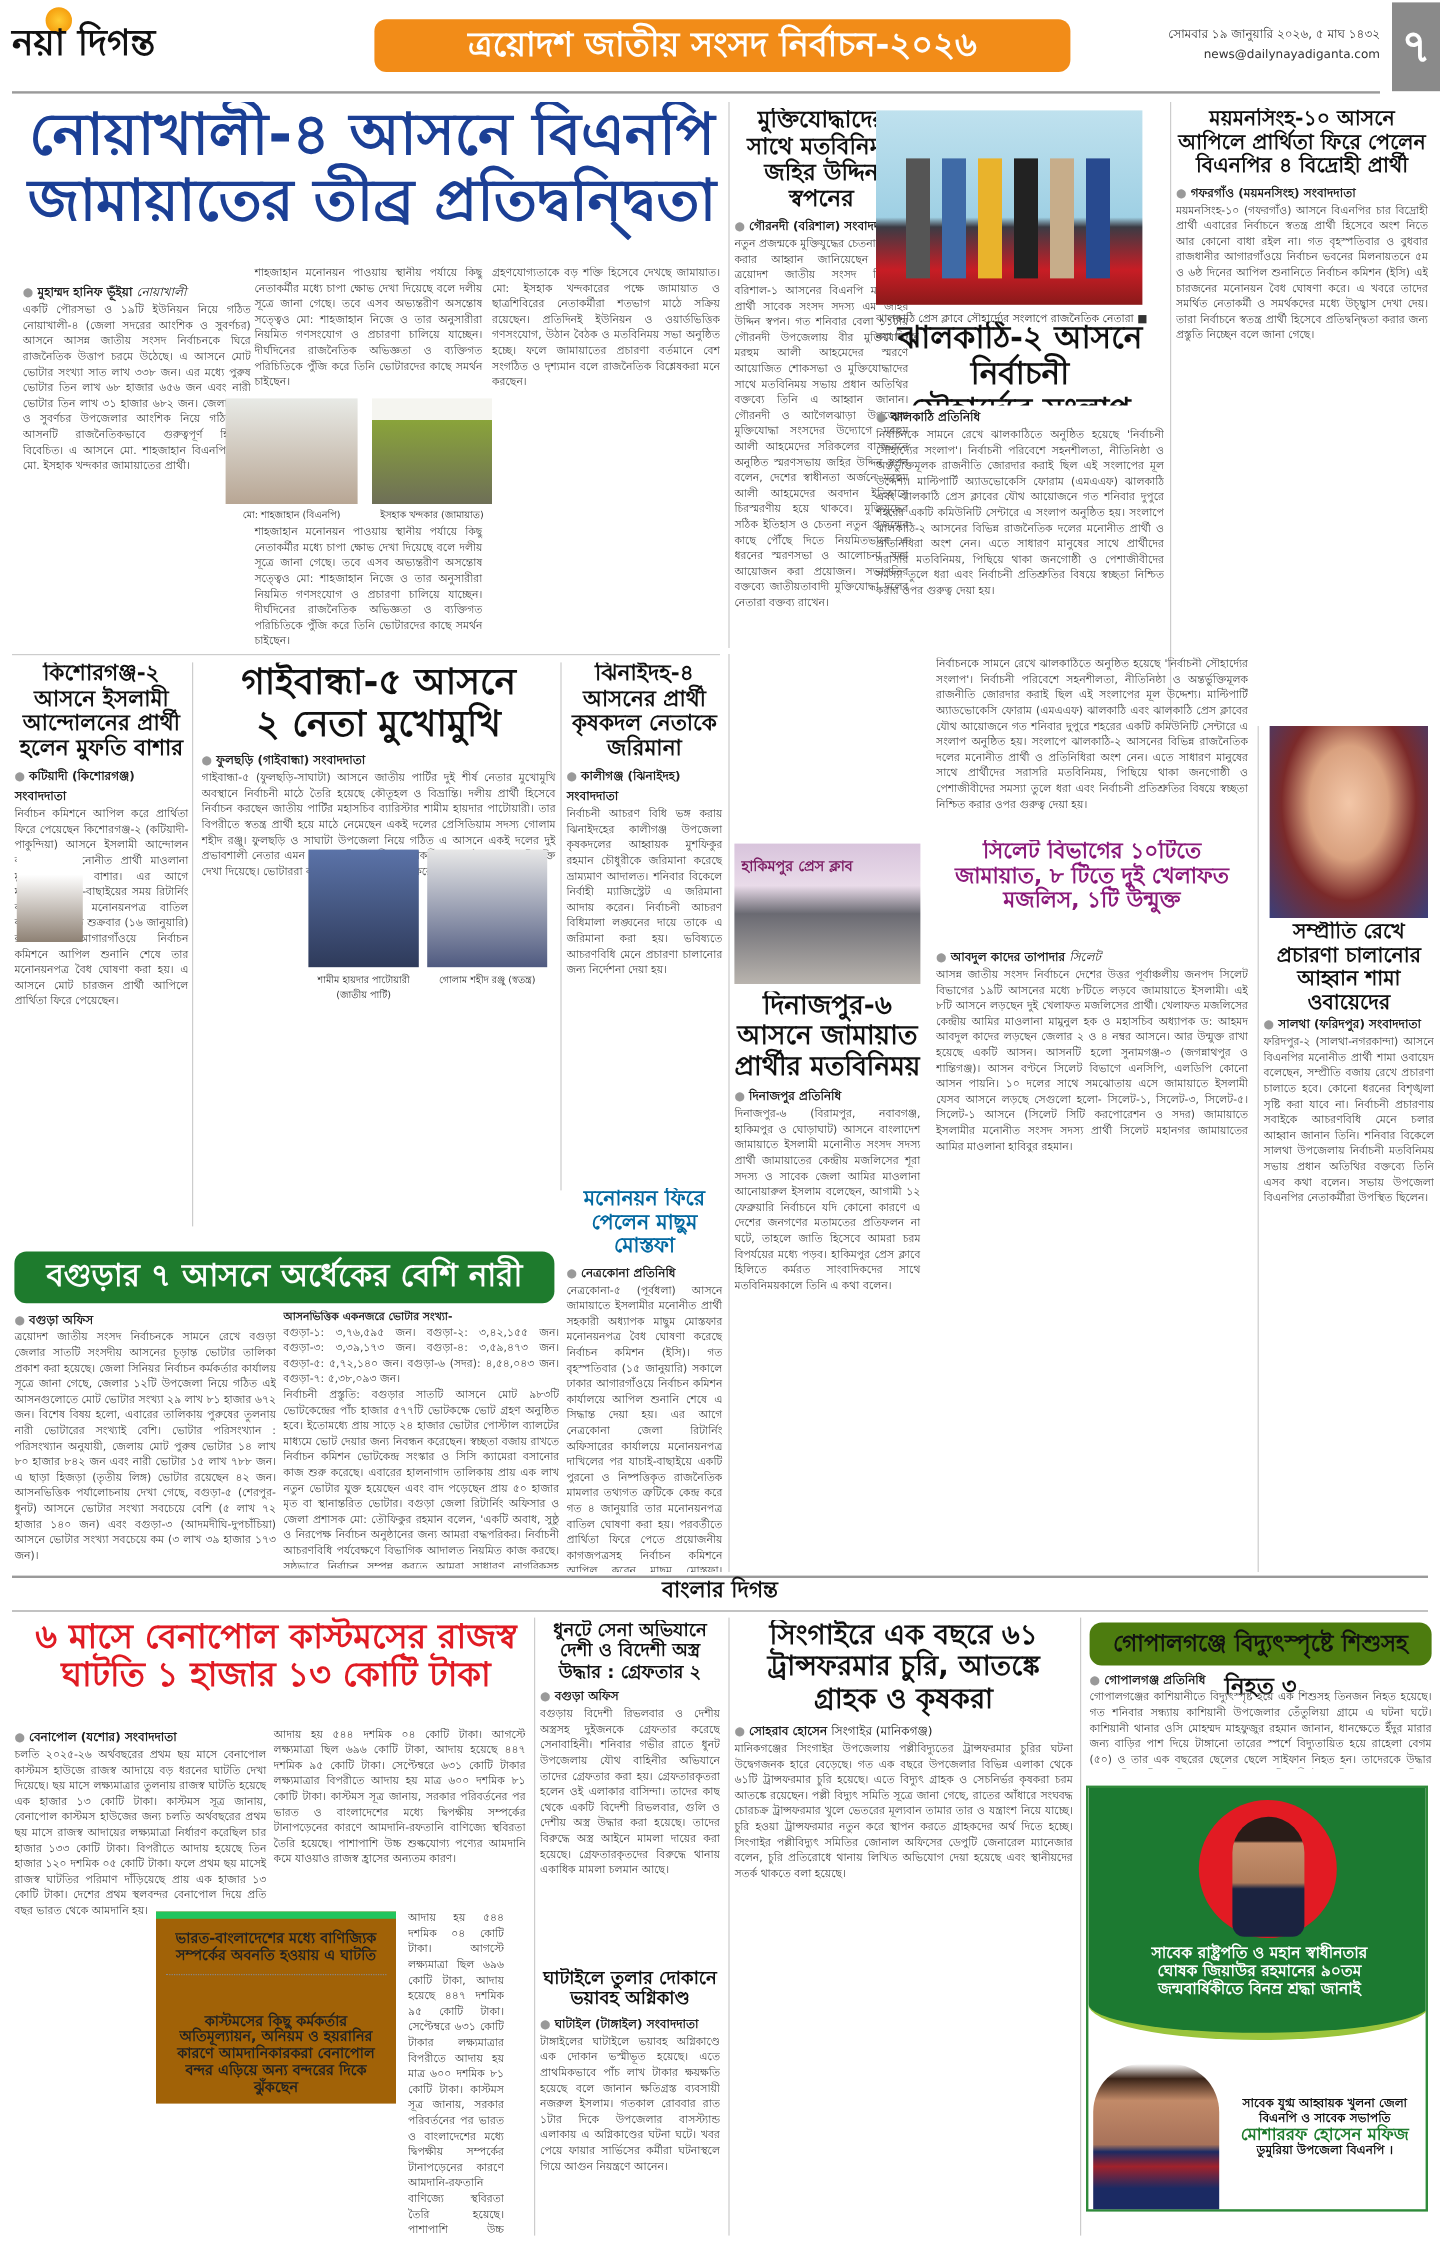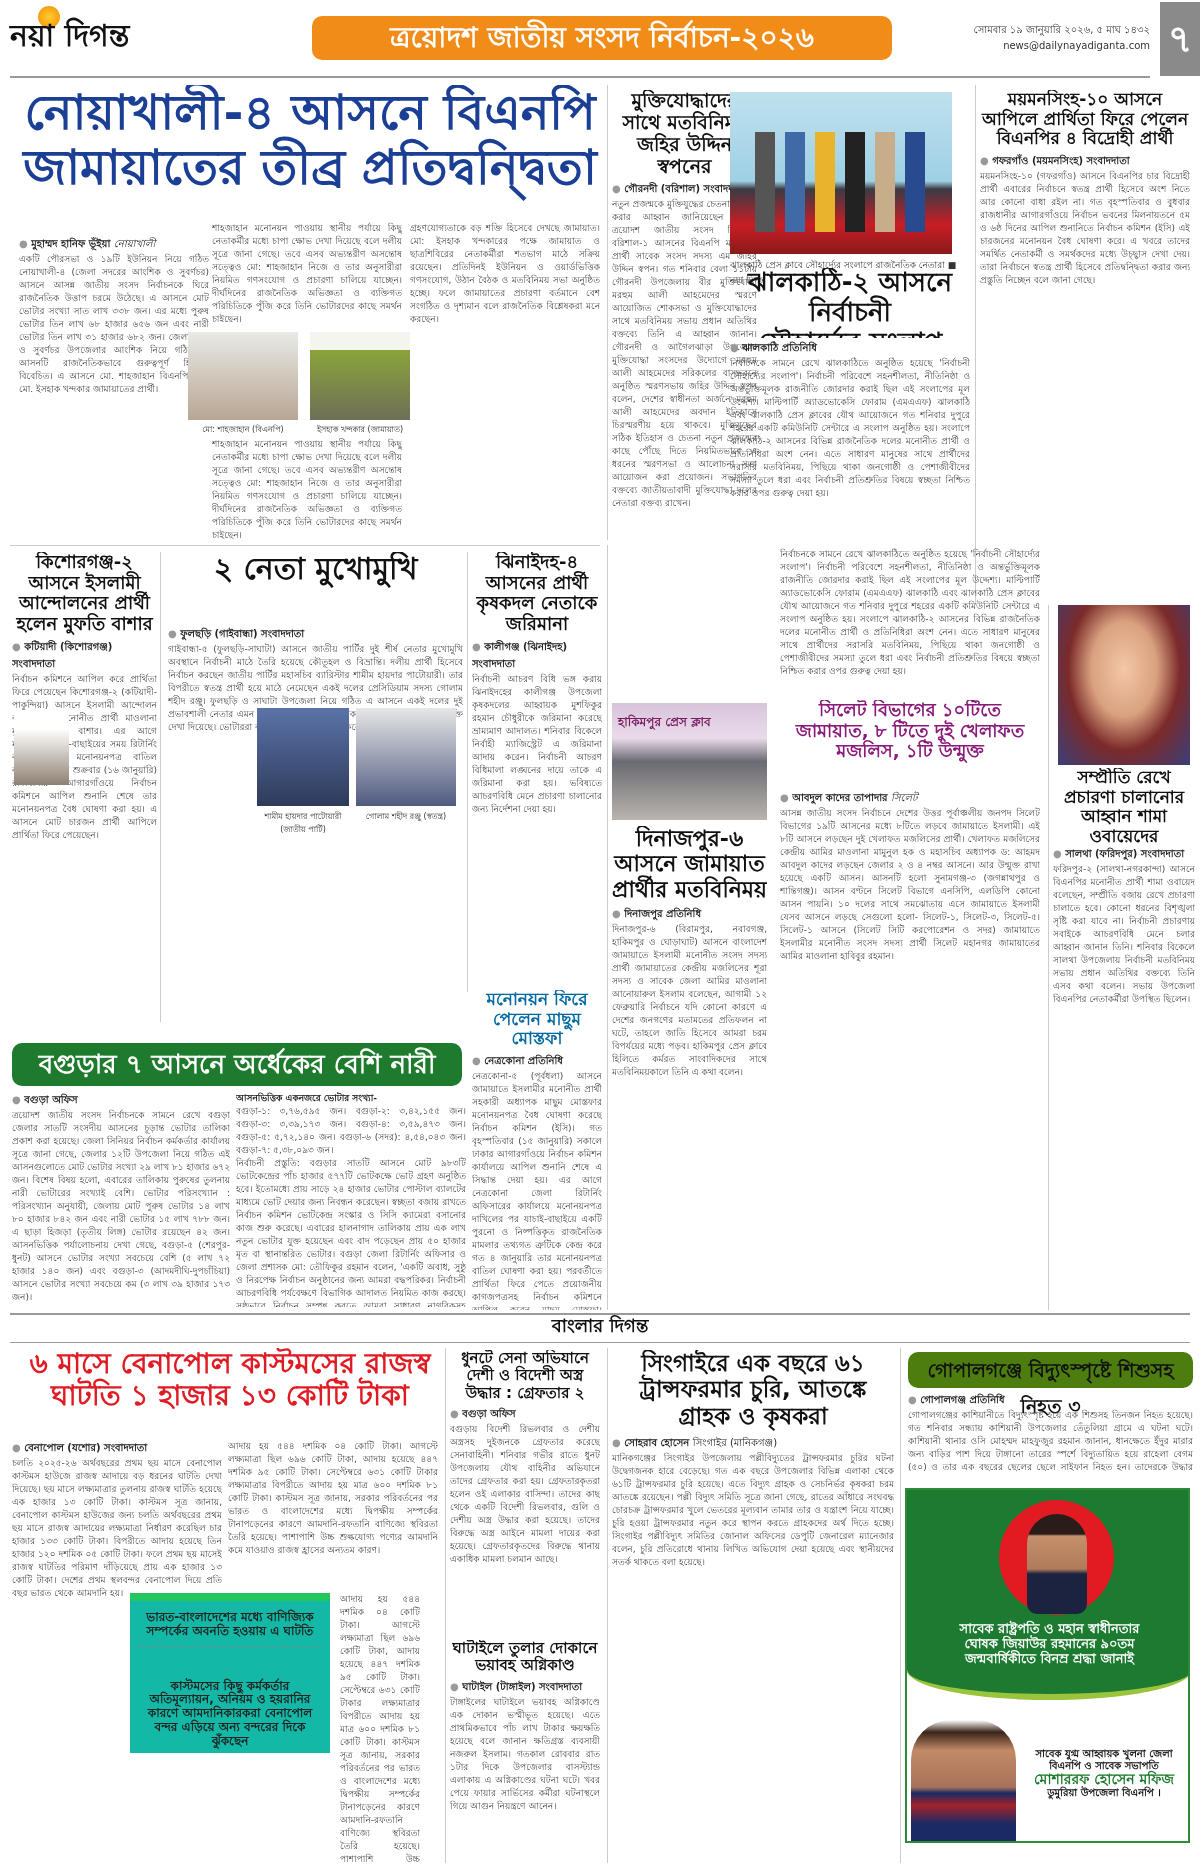--- a/index.html
+++ b/index.html
@@ -17,21 +17,21 @@
   .byline::before { content: "● "; color: #999; }
   .body-text { font-size: 9px; line-height: 13px; color: #444; text-align: justify; }
   .col { position: absolute; overflow: hidden; }
   .photo { position: absolute; background: linear-gradient(135deg, #c8ccd4, #8e96a6); }
   .caption { font-size: 9px; color: #333; }
   .pcap { font-size: 8px; color: #333; text-align: center; }
   .vline { position: absolute; width: 1px; background: #ccc; }
   .hline { position: absolute; height: 1px; background: #ccc; }
   .green-box { background: #1e7b2d; color: #fff; border-radius: 10px; }
   .grey-box { background: #4d7c0f; border-radius: 10px; }
-  .quote-box { background: #14b8a6; border-top: 8px solid #22c55e; }
+  .quote-box { background: #a16207; border-top: 6px solid #22c55e; }
   .ad { background: #fff; border: 2px solid #2f8a3a; overflow: hidden; }
   .ad-top { background: #1c7a31; }
   .ad-circle { border-radius: 50%; background: #e21b23; }
 </style>
 </head>
 <body>
 
 <div class="abs masthead">
   <div class="abs logo-sun"></div>
   <div class="abs logo">নয়া দিগন্ত</div>
@@ -104,20 +104,21 @@
 
 <div class="col" style="left:12px;top:552px;width:145px;height:470px;">
   <div class="hl" style="font-size:18px;color:#111;margin-bottom:4px;">কিশোরগঞ্জ-২ আসনে ইসলামী আন্দোলনের প্রার্থী হলেন মুফতি বাশার</div>
   <div class="byline">কটিয়াদী (কিশোরগঞ্জ) সংবাদদাতা</div>
   <div class="body-text">নির্বাচন কমিশনে আপিল করে প্রার্থিতা ফিরে পেয়েছেন কিশোরগঞ্জ-২ (কটিয়াদী-পাকুন্দিয়া) আসনে ইসলামী আন্দোলন বাংলাদেশের মনোনীত প্রার্থী মাওলানা মুফতি আবুল বাশার। এর আগে মনোনয়ন যাচাই-বাছাইয়ের সময় রিটার্নিং কর্মকর্তা তার মনোনয়নপত্র বাতিল করেছিলেন। গত শুক্রবার (১৬ জানুয়ারি) রাজধানীর আগারগাঁওয়ে নির্বাচন কমিশনে আপিল শুনানি শেষে তার মনোনয়নপত্র বৈধ ঘোষণা করা হয়। এ আসনে মোট চারজন প্রার্থী আপিলে প্রার্থিতা ফিরে পেয়েছেন।</div>
 </div>
 <div class="photo" style="left:14px;top:710px;width:55px;height:75px;background:linear-gradient(180deg,#fff 25%,#8e8174);"></div>
 
 <div class="vline" style="left:160px;top:552px;height:470px;"></div>
 <div class="col" style="left:168px;top:552px;width:295px;height:70px;">
+  <div class="hl" style="font-size:30px;color:#111;">গাইবান্ধা-৫ আসনে</div>
   <div class="hl" style="font-size:30px;color:#111;">২ নেতা মুখোমুখি</div>
 </div>
 <div class="col" style="left:168px;top:626px;width:295px;height:395px;">
   <div class="byline">ফুলছড়ি (গাইবান্ধা) সংবাদদাতা</div>
   <div class="body-text">গাইবান্ধা-৫ (ফুলছড়ি-সাঘাটা) আসনে জাতীয় পার্টির দুই শীর্ষ নেতার মুখোমুখি অবস্থানে নির্বাচনী মাঠে তৈরি হয়েছে কৌতূহল ও বিভ্রান্তি। দলীয় প্রার্থী হিসেবে নির্বাচন করছেন জাতীয় পার্টির মহাসচিব ব্যারিস্টার শামীম হায়দার পাটোয়ারী। তার বিপরীতে স্বতন্ত্র প্রার্থী হয়ে মাঠে নেমেছেন একই দলের প্রেসিডিয়াম সদস্য গোলাম শহীদ রঞ্জু। ফুলছড়ি ও সাঘাটা উপজেলা নিয়ে গঠিত এ আসনে একই দলের দুই প্রভাবশালী নেতার এমন অবস্থান নিয়ে দলীয় নেতাকর্মী ও সমর্থকদের মধ্যে বিভক্তি দেখা দিয়েছে। ভোটাররা ব্যক্তি ও কাজের মূল্যায়ন করেই সিদ্ধান্ত নেবেন।</div>
 </div>
 <div class="photo" style="left:257px;top:708px;width:92px;height:98px;background:linear-gradient(180deg,#5b73a8,#2e3a5a);"></div>
 <div class="photo" style="left:356px;top:708px;width:100px;height:98px;background:linear-gradient(180deg,#e7e7e7,#4f5a80);"></div>
 <div class="pcap" style="position:absolute;left:254px;top:810px;width:98px;">শামীম হায়দার পাটোয়ারী (জাতীয় পার্টি)</div>
 <div class="pcap" style="position:absolute;left:354px;top:810px;width:104px;">গোলাম শহীদ রঞ্জু (স্বতন্ত্র)</div>

